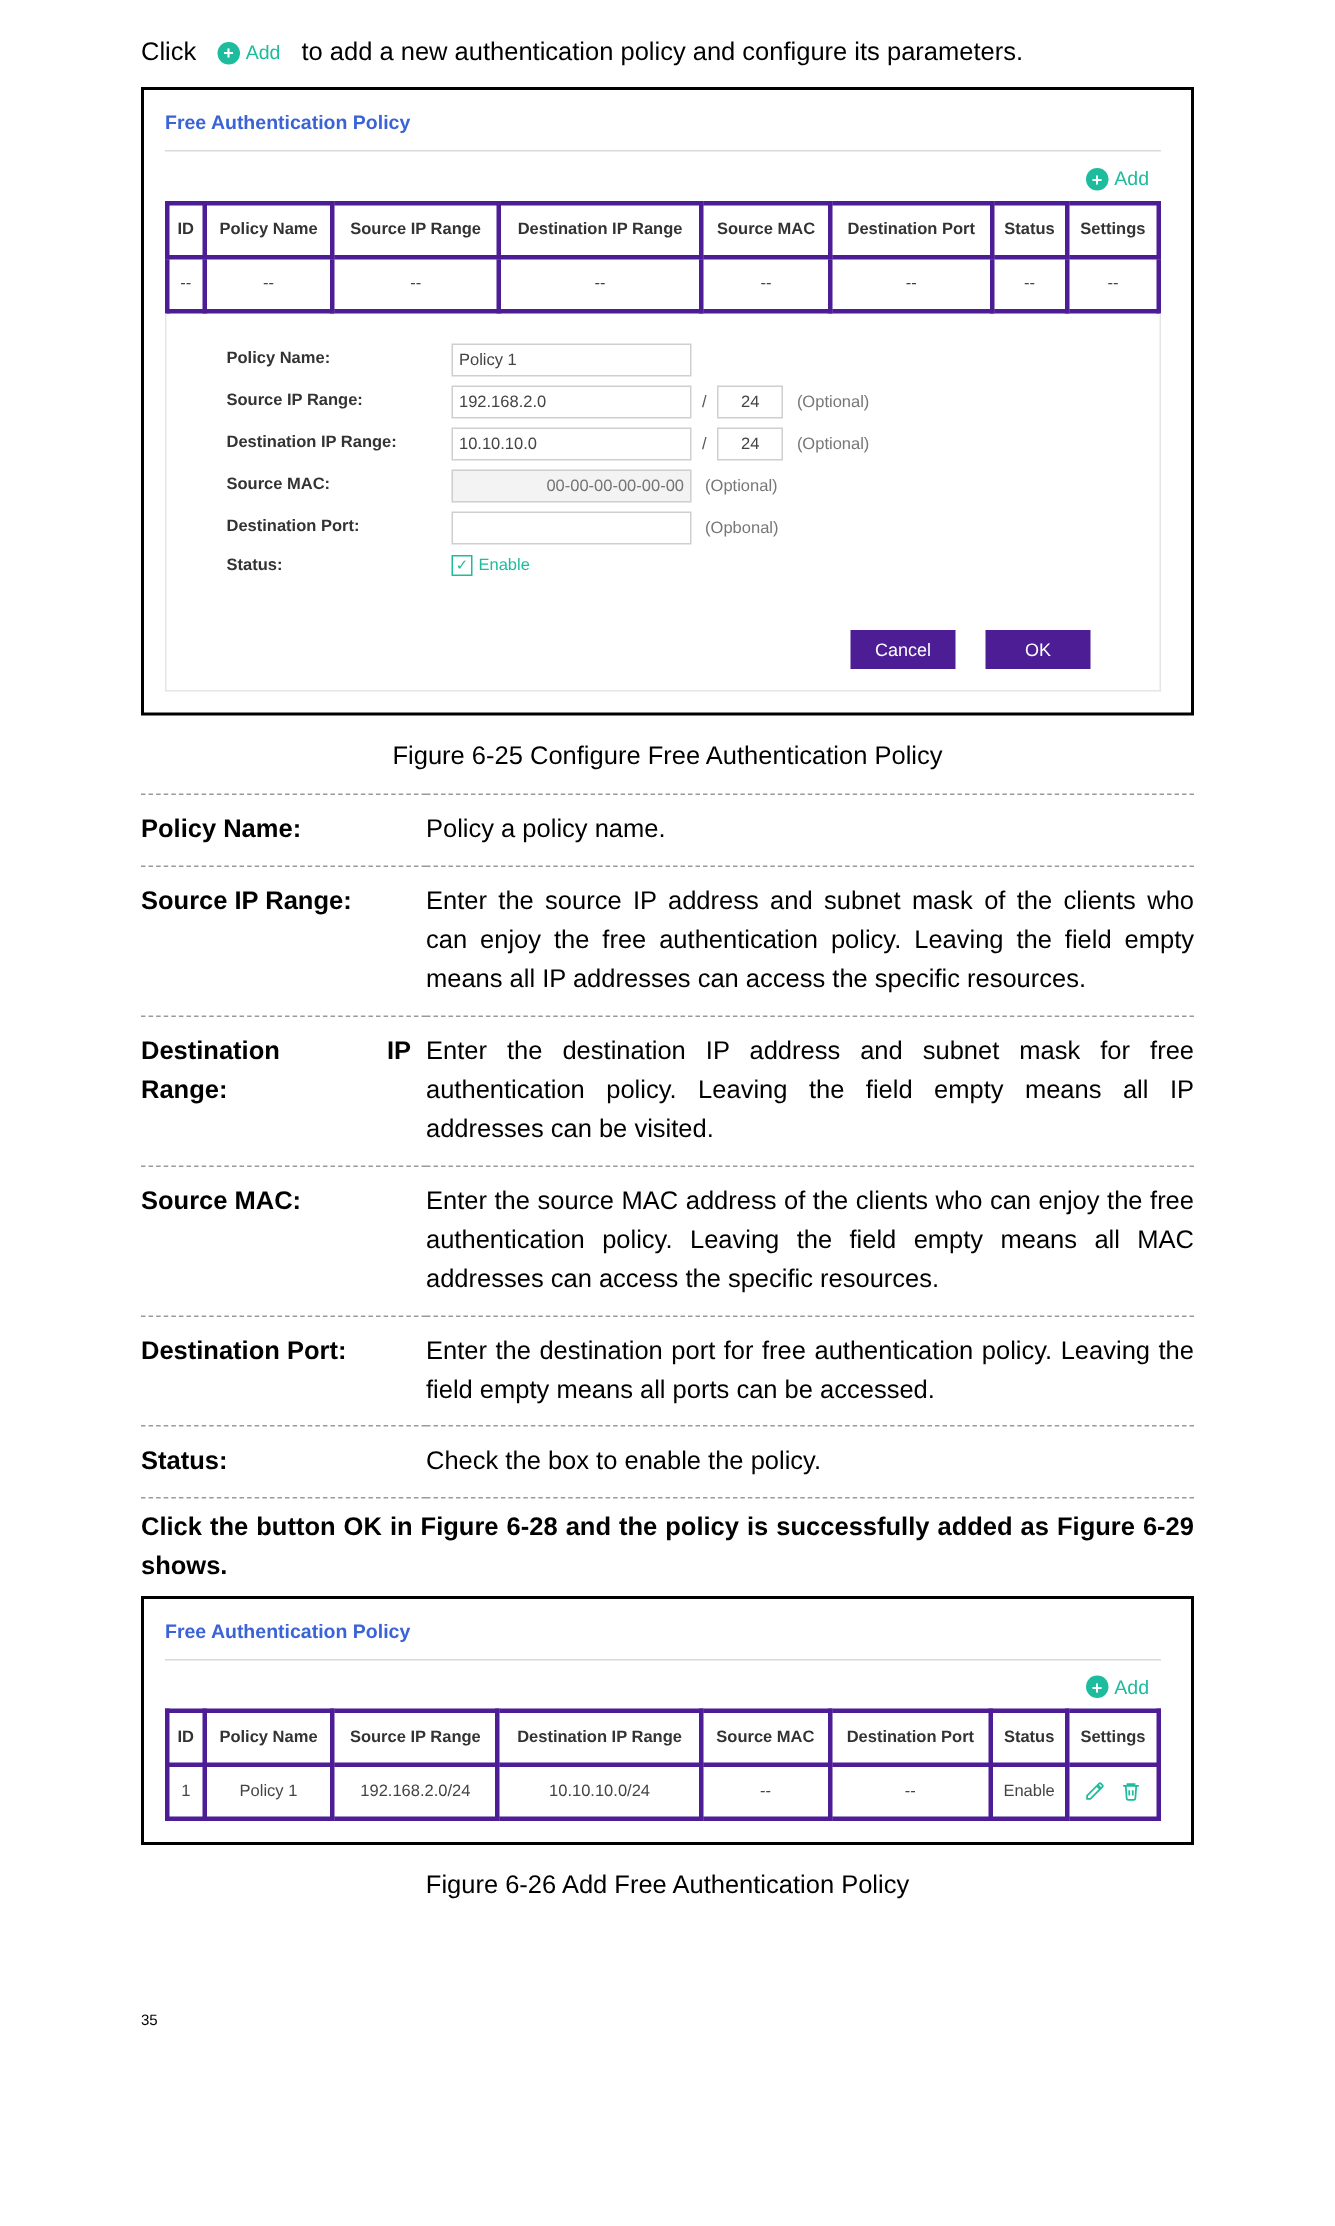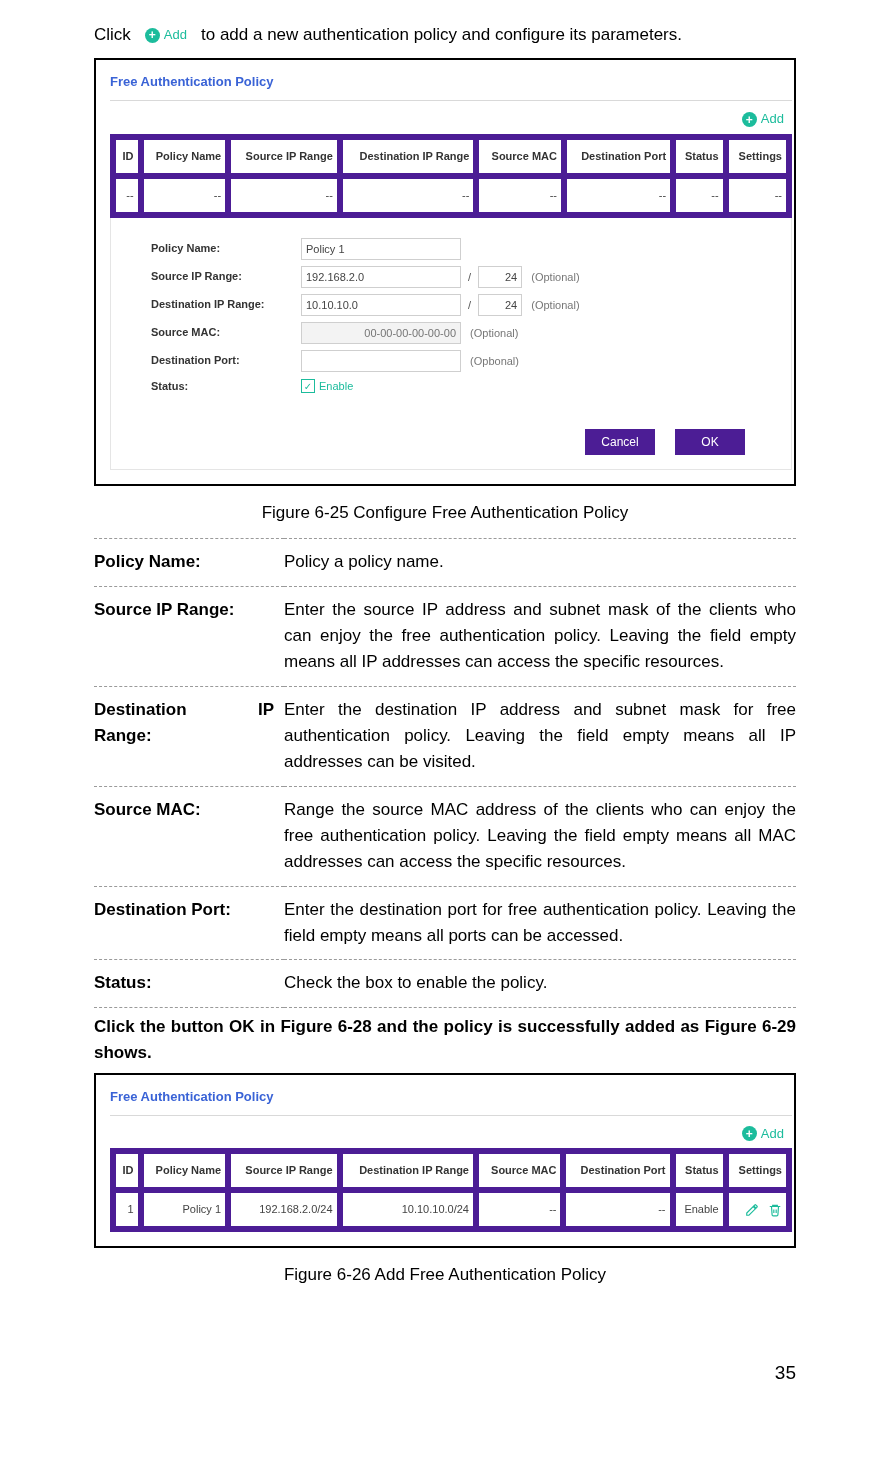--- a/index.html
+++ b/index.html
@@ -30,55 +30,55 @@
     width: 15px; height: 15px; border-radius: 50%;
     background: #1cbc9c; color: #fff;
     display: inline-flex; align-items: center; justify-content: center;
     font-size: 12px; font-weight: 700; line-height: 1;
     margin-right: 4px;
   }
 
   
   .shot {
     border: 2px solid #000;
-    padding: 10px 2px 14px 14px;
+    padding: 10px 20px 14px 14px;
     margin: 6px 0 14px 0;
   }
   .panel-title {
     color: #3a63d6; font-size: 13px; font-weight: 700;
     border-bottom: 1px solid #d9d9d9;
     padding: 2px 0 8px 0;
   }
   .panel-top { display: flex; justify-content: flex-end; padding: 8px 4px 4px 0; }
 
   
   table.mini { width: 100%; border-collapse: collapse; font-size: 11px; color: #444; }
   table.mini th, table.mini td {
-    border: 6px solid #4c1d95;
-    padding: 8px 4px; text-align: right;
+    border: 3px solid #4c1d95;
+    padding: 8px 4px; text-align: center;
   }
   table.mini th { font-weight: 700; color: #333; }
   .hl-row td { border-top: 2px solid #1cbc9c; border-bottom: 2px solid #1cbc9c; }
 
   
   .form-wrap {
     border: 1px solid #e5e5e5; border-top: none;
     padding: 14px 40px 6px 40px;
     font-size: 11px; color: #333;
   }
   .frow { display: grid; grid-template-columns: 140px 1fr; align-items: center; gap: 6px 10px; margin: 6px 0; }
   .frow label { font-weight: 700; }
   .finput {
     width: 150px; height: 18px;
     border: 1px solid #cfcfcf;
     padding: 1px 4px;
     font-size: 11px; color: #444;
     background: #fff;
   }
-  .finput.small { width: 34px; text-align: right; }
+  .finput.small { width: 34px; text-align: center; }
   .finput.disabled { background: #f3f3f3; color: #9e9e9e; text-align: right; }
   .opt { color: #777; margin-left: 6px; font-size: 11px; }
   .slash { margin: 0 4px; color: #555; }
   .chk { display: inline-flex; align-items: center; gap: 4px; color: #1cbc9c; }
   .chkbox {
     width: 12px; height: 12px; border: 1px solid #1cbc9c;
     display: inline-flex; align-items: center; justify-content: center;
     font-size: 10px; color: #1cbc9c; background: #fff;
   }
   .btnrow { display: flex; justify-content: flex-end; gap: 20px; padding: 28px 6px 8px 0; }
@@ -96,21 +96,21 @@
   .defs td { vertical-align: top; padding: 10px 0; }
   .defs tr { border-top: 1px dashed #9a9a9a; border-bottom: 1px dashed #9a9a9a; }
   .defs td.k { width: 180px; font-weight: 700; padding-right: 10px; }
   .defs td.v { text-align: justify; }
   .def-key-split { display: flex; justify-content: space-between; }
 
   .body-text { text-align: justify; margin: 6px 0; font-weight: bold; }
 
   .row-icons svg { vertical-align: middle; }
 
-  .pageno { text-align: right; font-size: 19px; margin-top: 70px; }
+  .pageno { text-align: left; font-size: 10px; margin-top: 70px; }
 </style>
 </head>
 <body>
 
 <div class="page">
 
   <p class="intro-line">
     <span>Click</span>
     <span class="gap"></span>
     <span class="add-chip">
@@ -230,21 +230,21 @@
         <span class="def-key-split">
           <span>Destination</span>
           <span>IP</span>
         </span>
         <span>Range:</span>
       </td>
       <td class="v">Enter the destination IP address and subnet mask for free authentication policy. Leaving the field empty means all IP addresses can be visited.</td>
     </tr>
     <tr>
       <td class="k">Source MAC:</td>
-      <td class="v">Range the source MAC address of the clients who can enjoy the free authentication policy. Leaving the field empty means all MAC addresses can access the specific resources.</td>
+      <td class="v">Enter the source MAC address of the clients who can enjoy the free authentication policy. Leaving the field empty means all MAC addresses can access the specific resources.</td>
     </tr>
     <tr>
       <td class="k">Destination Port:</td>
       <td class="v">Enter the destination port for free authentication policy. Leaving the field empty means all ports can be accessed.</td>
     </tr>
     <tr>
       <td class="k">Status:</td>
       <td class="v">Check the box to enable the policy.</td>
     </tr>
   </tbody>

